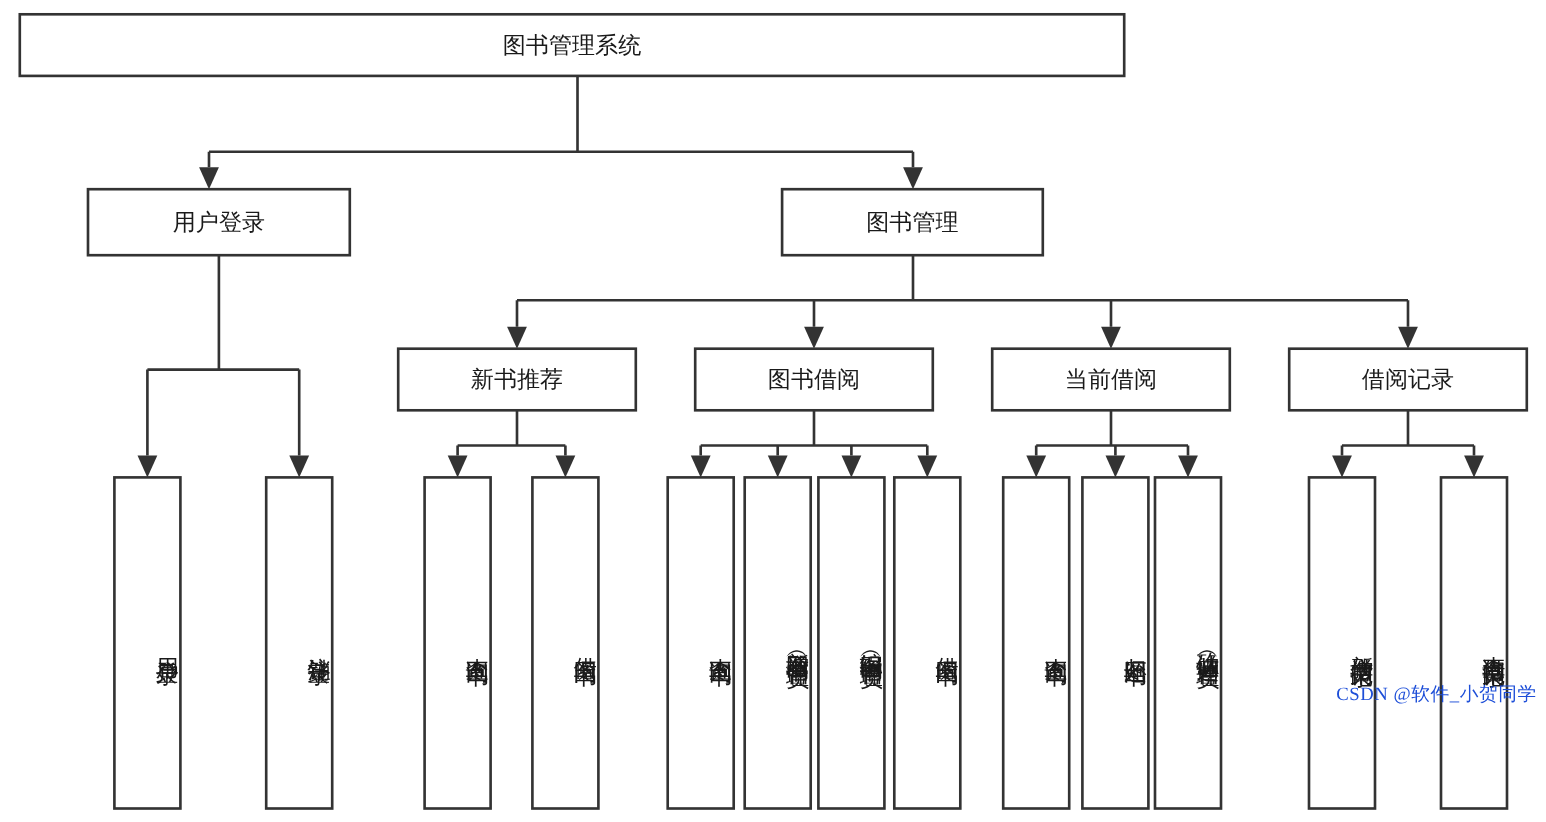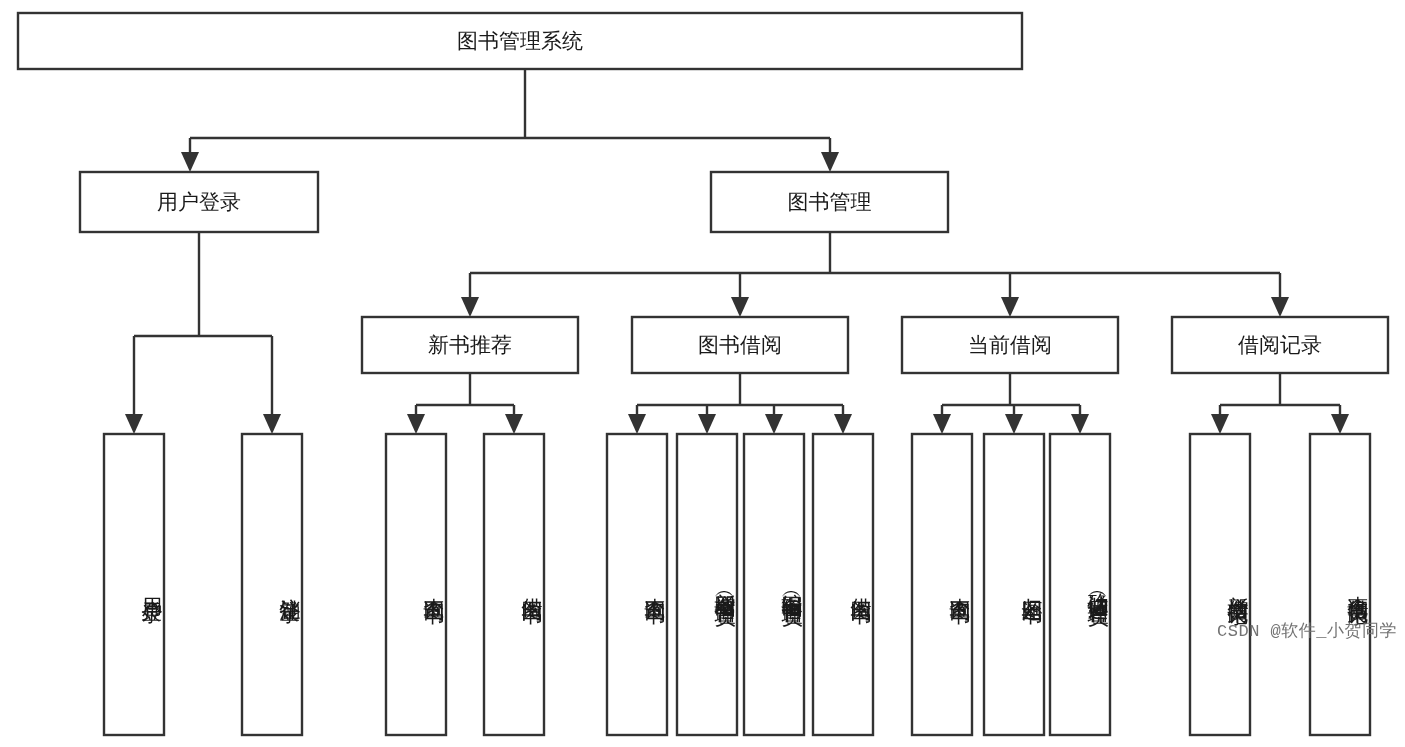--- a/index.html
+++ b/index.html
@@ -62,23 +62,23 @@
     line-height: 1.18;
     color: #1a1a1a;
     letter-spacing: 2px;
     white-space: nowrap;
     pointer-events: none;
   }
   .watermark {
     position: absolute;
     right: 8px;
     bottom: 4px;
-    font-family: Liberation Mono, monospace;
+    font-family: Liberation Serif, serif;
     font-size: 17px;
-    color: #737373;
+    color: #1d4ed8;
     letter-spacing: 0.5px;
     white-space: nowrap;
     margin-left: 10px;
   }
 </style>
 </head>
 <body>
 
 <div id="diagram-root">
 

